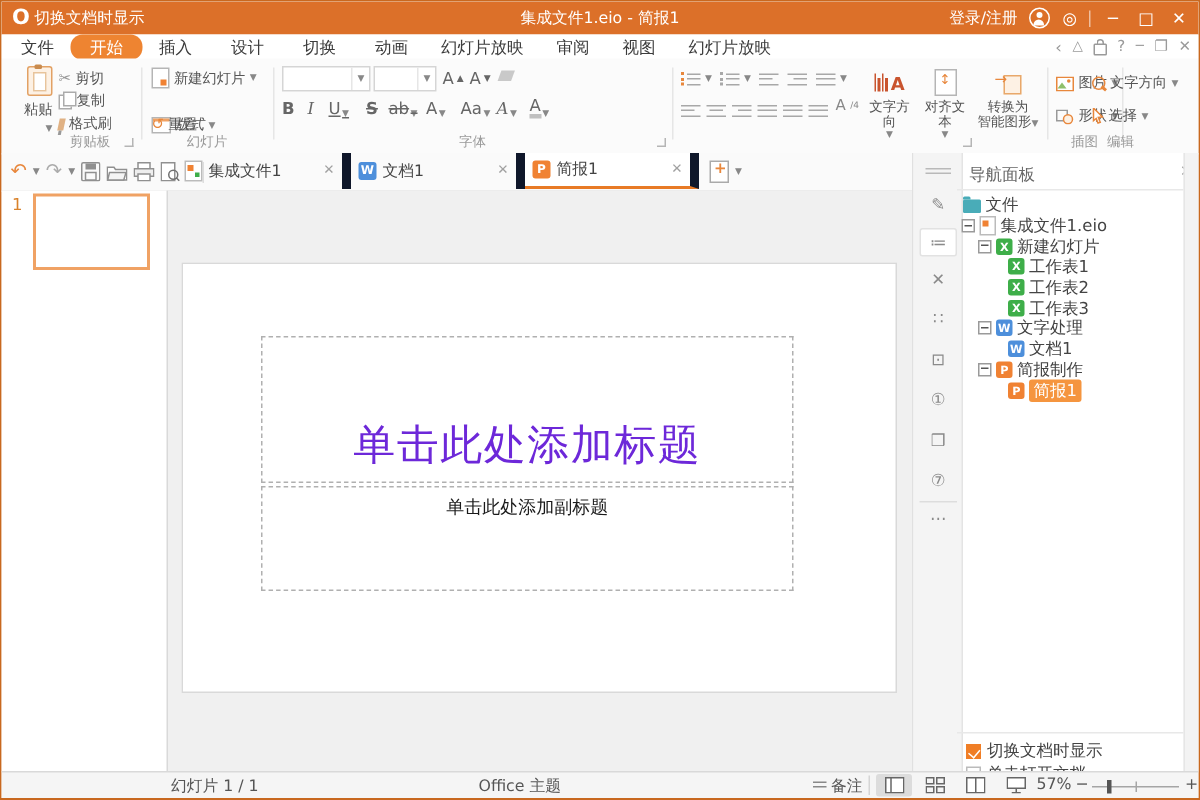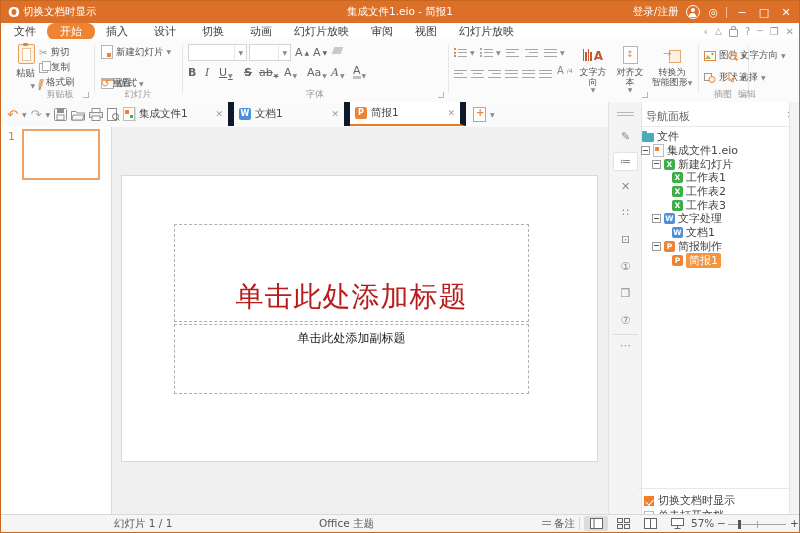--- a/index.html
+++ b/index.html
@@ -106,21 +106,21 @@
 
   .workspace{position:absolute;left:0;top:25px;width:100%;height:387px;}
   .thumb-panel{position:absolute;left:0;top:0;width:111px;height:100%;background:#fff;border-right:1px solid #D9D9D9;box-sizing:border-box;}
   .thumb-num{position:absolute;left:7px;top:3px;color:#D9822B;font-size:11px;}
   .thumb{position:absolute;left:21px;top:2px;width:74px;height:47px;background:#fff;border:2px solid #F0A264;}
   .slide-area{position:absolute;left:111px;top:0;right:0;height:100%;background:#F0F0F0;}
   .slide{position:absolute;left:9px;top:48px;width:477px;height:287px;background:#fff;border:1px solid #D9D9D9;box-sizing:border-box;}
   .ph{position:absolute;left:52px;width:355px;border:1px dashed #B0B0B0;box-sizing:border-box;display:flex;justify-content:center;}
   .ph.title{top:48px;height:98px;align-items:flex-end;padding-bottom:5px;}
   .ph.subtitle{top:148px;height:70px;align-items:flex-start;padding-top:5px;}
-  .ph-title-text{font-family:"DejaVu Serif","Liberation Serif",serif;font-size:28px;color:#b91c1c;letter-spacing:1px;}
+  .ph-title-text{font-family:"DejaVu Serif","Liberation Serif",serif;font-size:28px;color:#6d28d9;letter-spacing:1px;}
   .ph-sub-text{font-family:Liberation Mono, monospace;font-size:12px;color:#1a1a1a;}
 
   
   .nav-area{position:absolute;left:607px;top:0;right:0;height:100%;background:#fff;border-left:1px solid #E0E0E0;box-sizing:border-box;}
   .nav-strip{position:absolute;left:0;top:0;width:33px;height:100%;background:#F4F4F4;border-right:1px solid #E4E4E4;box-sizing:border-box;}
   .strip-ico{position:absolute;left:0;width:33px;text-align:center;color:#8A8A8A;font-size:11px;}
   .strip-ico.sel{background:#fff;border:1px solid #E2E2E2;border-radius:2px;left:4px;width:23px;padding:2px 0;}
   .handle{position:absolute;left:8px;top:8px;width:17px;}
   .handle i{display:block;height:1px;background:#B9B9B9;margin:2px 0;}
   .nav-panel{position:absolute;left:29px;top:0;right:10px;height:100%;}

